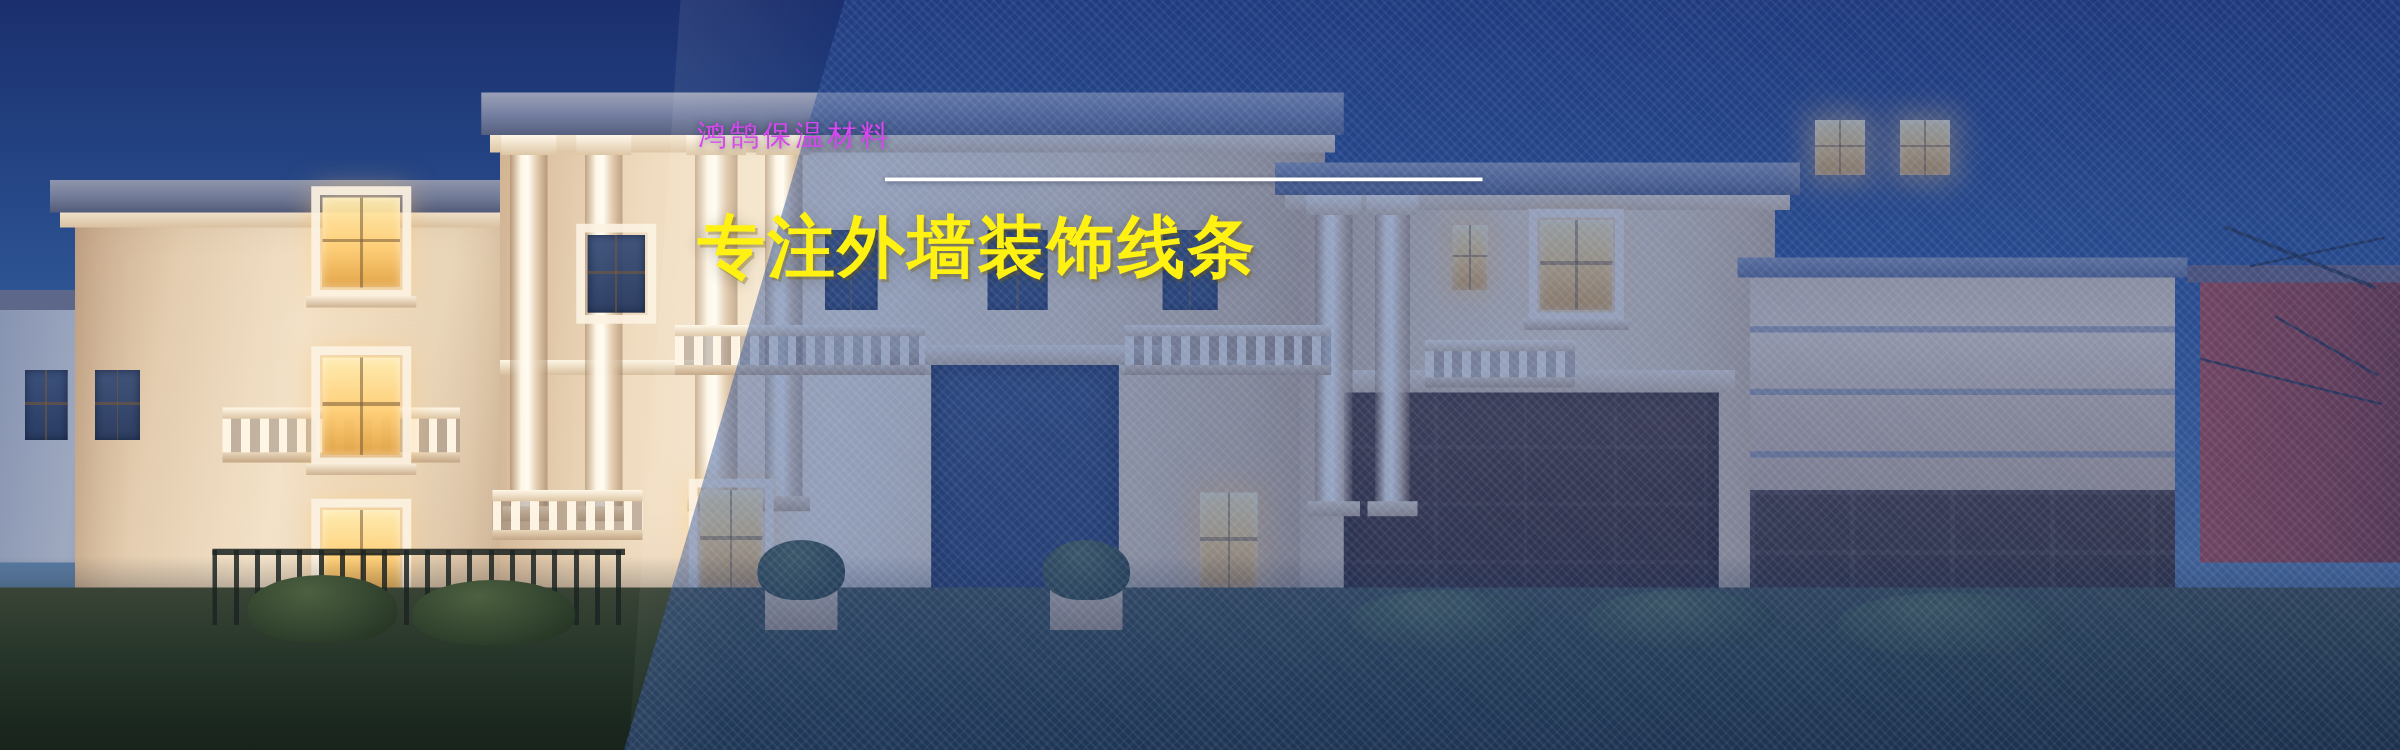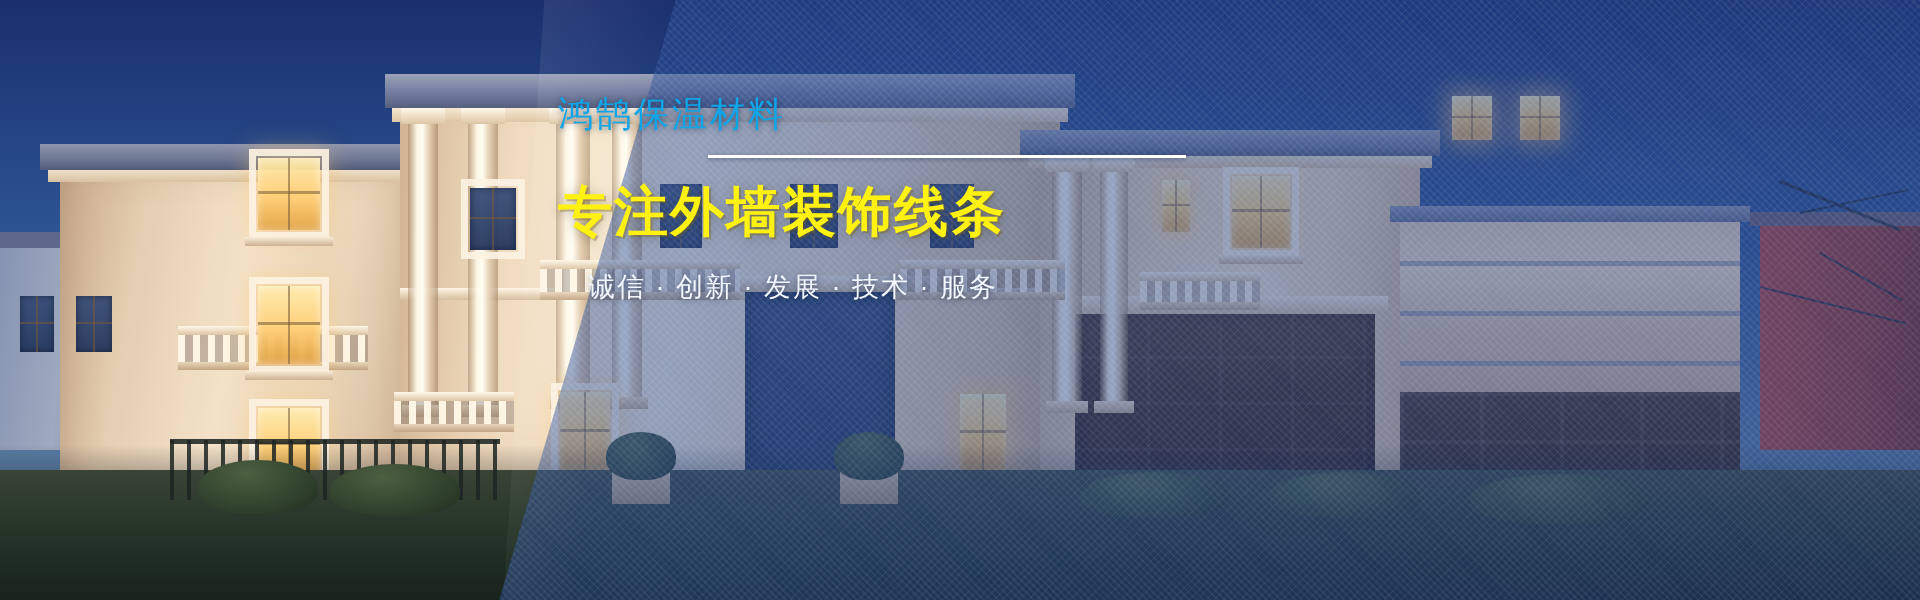--- a/index.html
+++ b/index.html
@@ -283,24 +283,24 @@
   }
 
   
   .copy{
     position:absolute;
     left:558px; top:96px;
     width:740px;
     z-index:40;
   }
   .brand{
-    font-size:35px;
+    font-size:23px;
     line-height:1.05;
     letter-spacing:3px;
-    color:#0ea5e9;
+    color:#d946ef;
     font-weight:400;
     text-shadow:0 1px 6px rgba(10,22,50,.55);
     white-space:nowrap;
   }
   .rule{
     margin-top:22px; margin-left:150px;
     width:478px; height:3px;
     background:#ffffff;
     box-shadow:0 1px 4px rgba(10,22,50,.4);
   }
@@ -509,16 +509,15 @@
     <div class="slab-hatch2"></div>
     <div class="slab-edge"></div>
   </div>
 
   <div class="copy">
     <div class="brand">鸿鹄保温材料</div>
     <div class="rule"></div>
     <div class="headline">
       <div class="hl-2">专注外墙装饰线条</div>
     </div>
-    <div class="tagline">诚信 · 创新 · 发展 · 技术 · 服务</div>
   </div>
 
 </div>
 
 </body></html>

